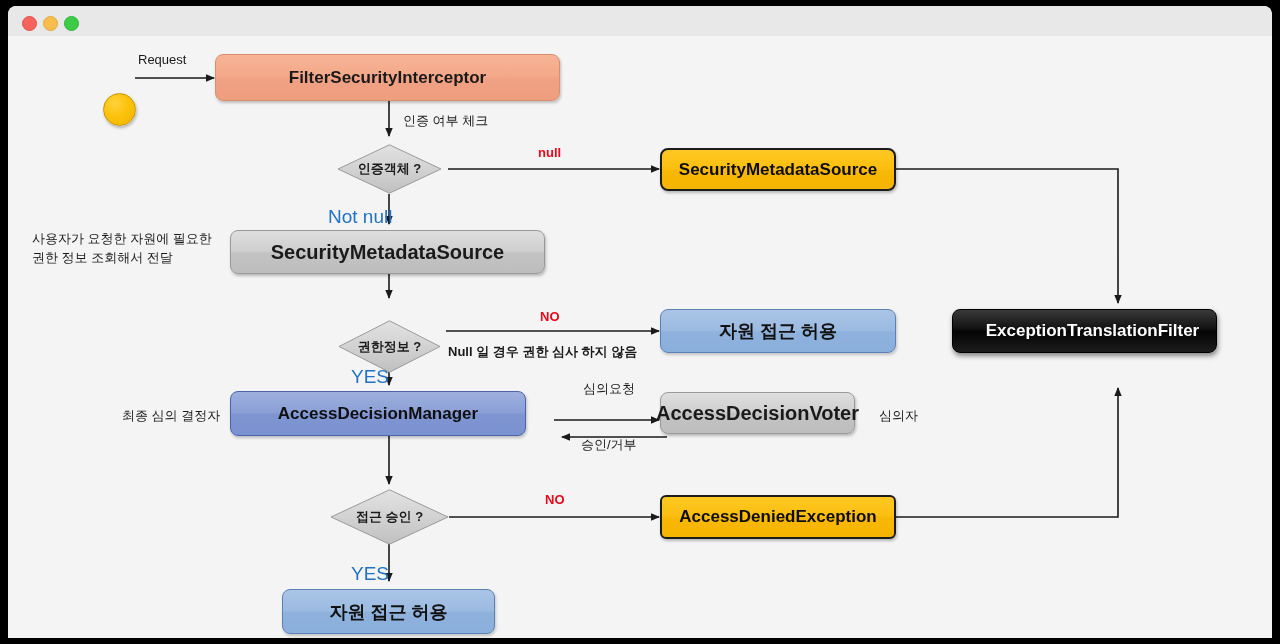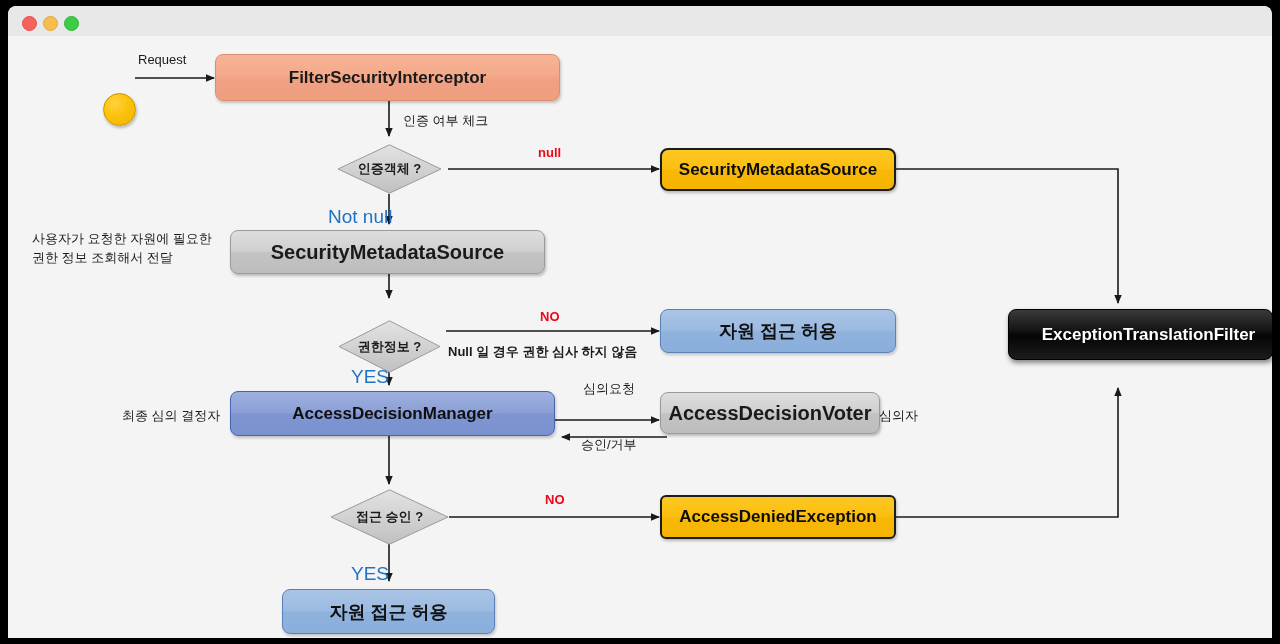--- a/index.html
+++ b/index.html
@@ -249,44 +249,44 @@
       <svg class="shape" viewBox="0 0 103 53" preserveAspectRatio="none">
         <polygon points="51.5,0.8 102,26.5 51.5,52.2 1,26.5" fill="url(#dg1)" stroke="#9a9a9a" stroke-width="1"></polygon>
       </svg>
       <div class="dlabel">권한정보 ?</div>
     </div>
 
     <div class="node blue" style="left:652px; top:273px; width:236px; height:44px;">
       <span>자원 접근 허용</span>
     </div>
 
-    <div class="node blue-strong" style="left:222px; top:355px; width:325px; height:45px;text-align:right;">
+    <div class="node blue-strong" style="left:222px; top:355px; width:296px; height:45px;text-align:right;">
       <span>AccessDecisionManager</span>
     </div>
 
-    <div class="node gray" style="left:652px; top:356px; width:220px; height:42px;">
+    <div class="node gray" style="left:652px; top:356px; width:195px; height:42px;">
       <span>AccessDecisionVoter</span>
     </div>
 
     <div class="diamond" style="left:322px; top:453px; width:119px; height:56px;">
       <svg class="shape" viewBox="0 0 119 56" preserveAspectRatio="none">
         <polygon points="59.5,0.8 118,28 59.5,55.2 1,28" fill="url(#dg1)" stroke="#9a9a9a" stroke-width="1"></polygon>
       </svg>
       <div class="dlabel">접근 승인 ?</div>
     </div>
 
     <div class="node yellow" style="left:652px; top:459px; width:236px; height:44px;border-radius:6px;">
       <span>AccessDeniedException</span>
     </div>
 
     <div class="node blue" style="left:274px; top:553px; width:213px; height:45px;">
       <span>자원 접근 허용</span>
     </div>
 
-    <div class="node black" style="left:1000px; top:273px; width:265px; height:51px;padding-left:16px;">
+    <div class="node black" style="left:944px; top:273px; width:265px; height:44px;padding-left:16px;">
       <span>ExceptionTranslationFilter</span>
     </div>
 
     <div class="lbl plain" style="left:130px; top:15px;">Request</div>
 
     <div class="lbl" style="left:395px; top:76px;">인증 여부 체크</div>
 
     <div class="lbl red" style="left:530px; top:108px;">null</div>
 
     <div class="lbl blue" style="left:320px; top:167px;">Not null</div>

